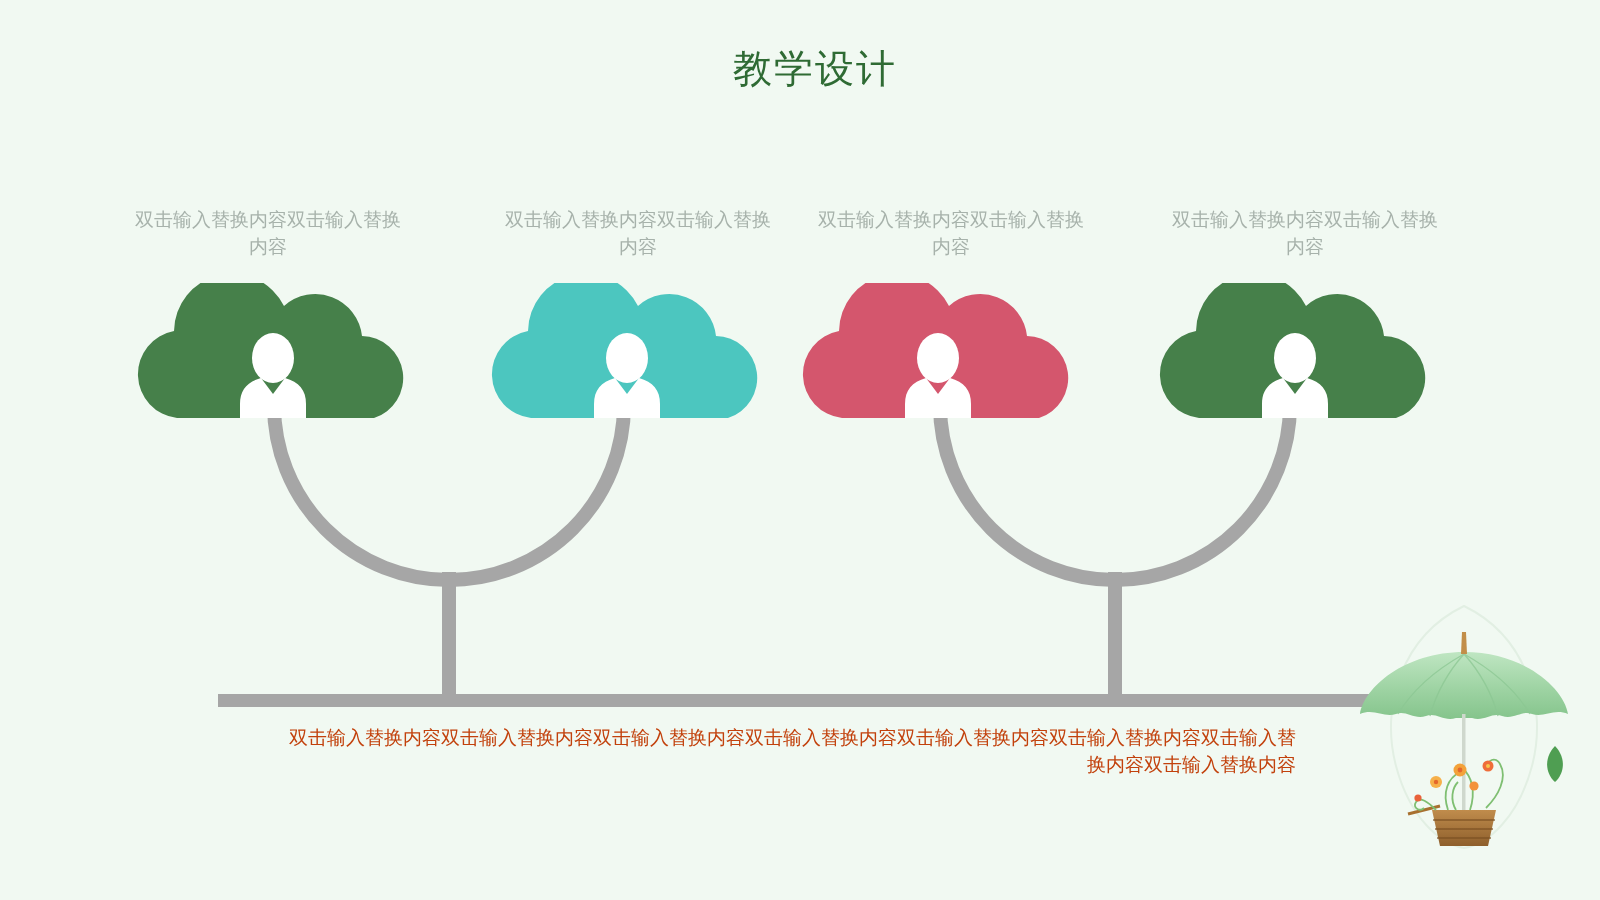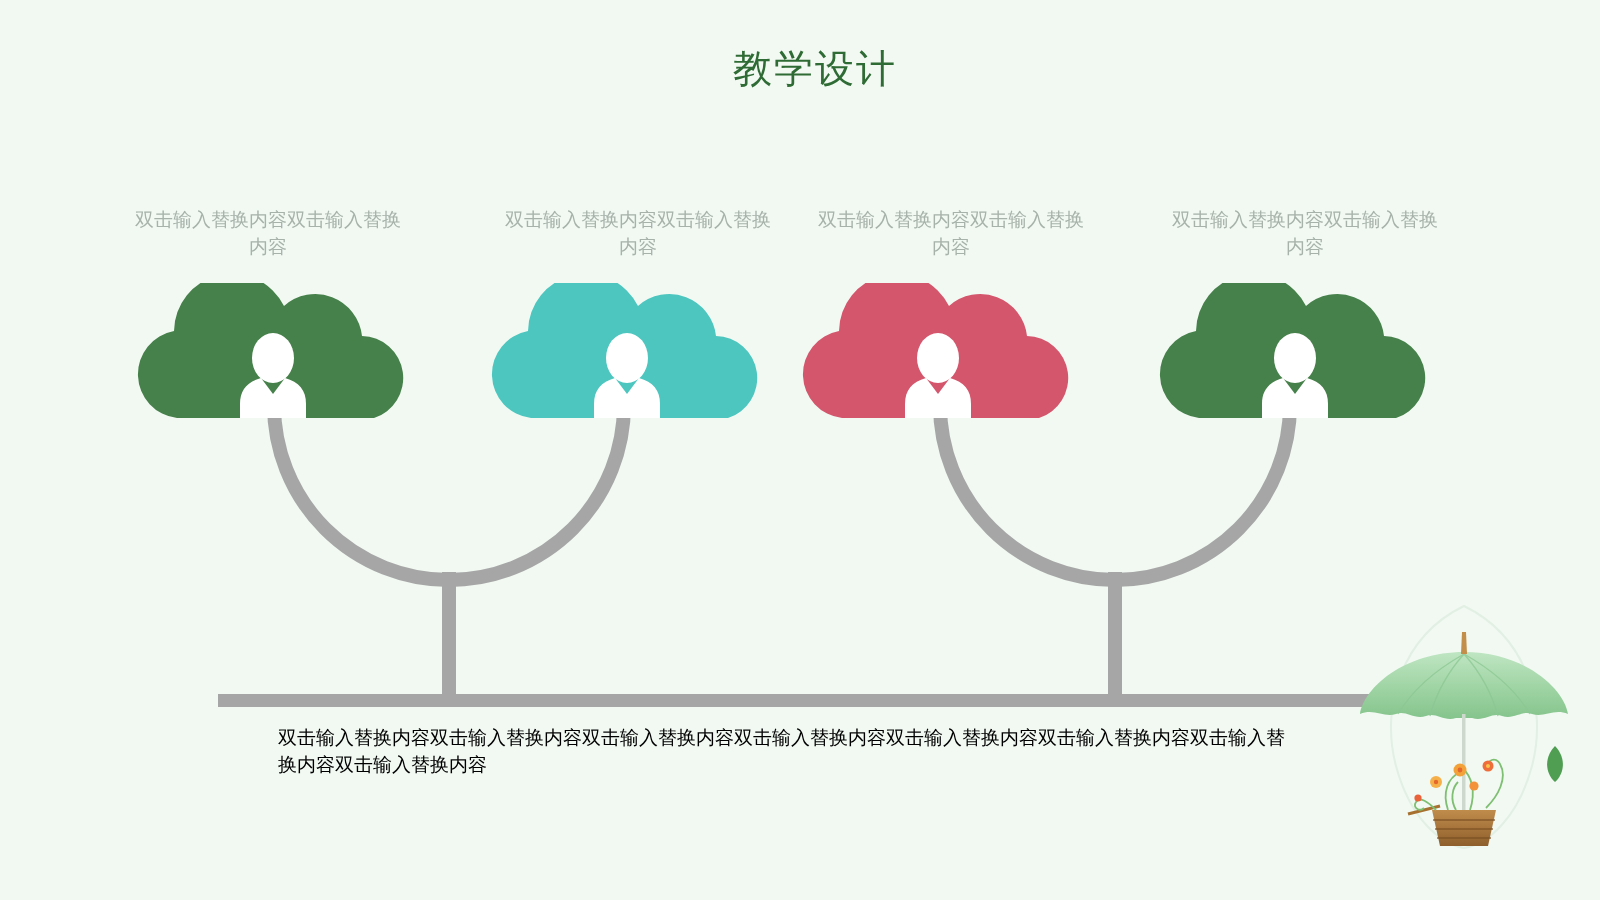--- a/index.html
+++ b/index.html
@@ -71,22 +71,23 @@
 
   
   .bottom-text {
     position: absolute;
     left: 278px;
     top: 724px;
     width: 1018px;
     font-family: "Liberation Serif", "DejaVu Serif", serif;
     font-size: 19px;
     line-height: 27px;
-    color: #000000;
+    color: #c2410c;
     word-break: break-all;
+    text-align: right;
   }
 
   
   .umbrella {
     position: absolute;
     left: 1336px;
     top: 596px;
     width: 250px;
     height: 260px;
     pointer-events: none;

